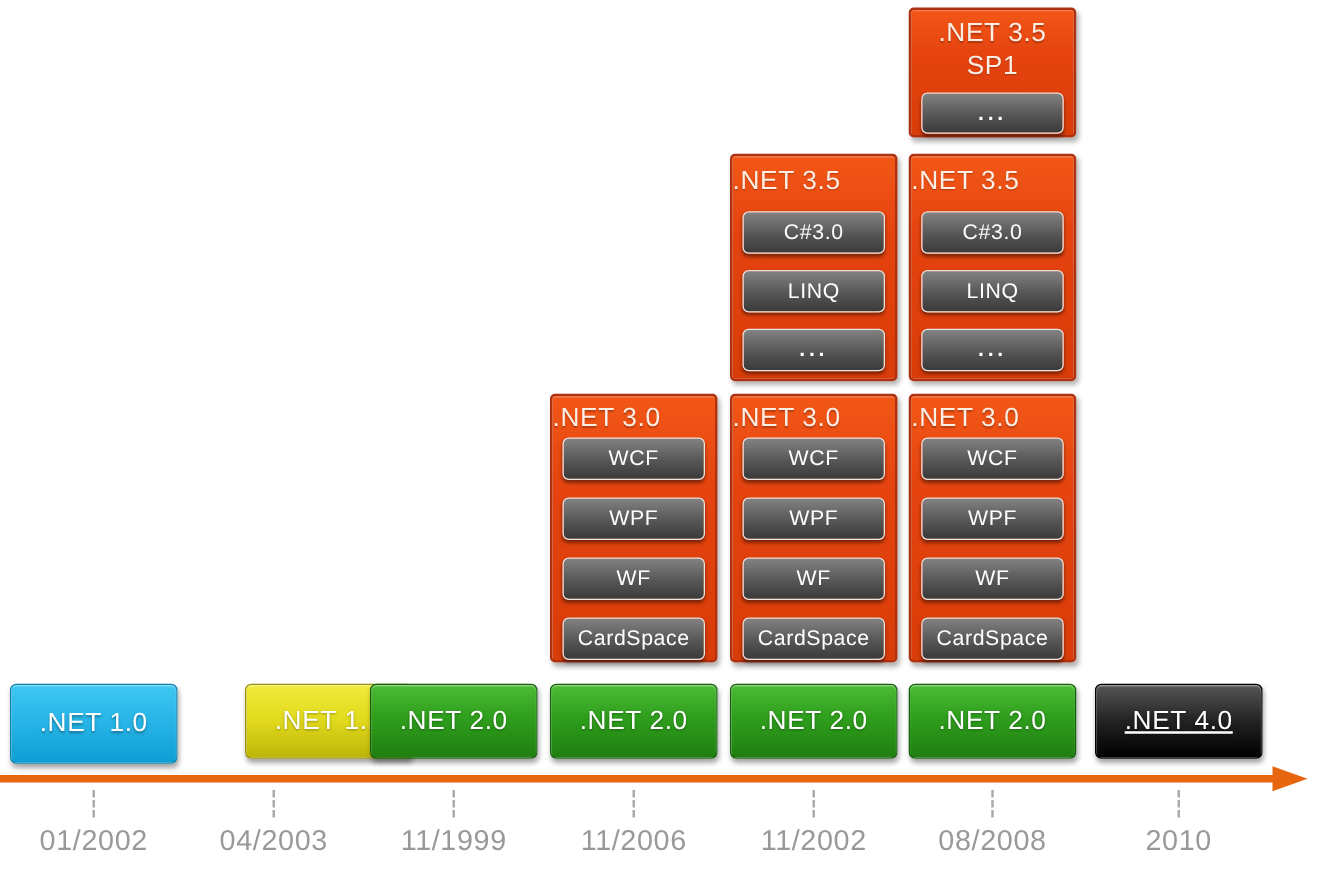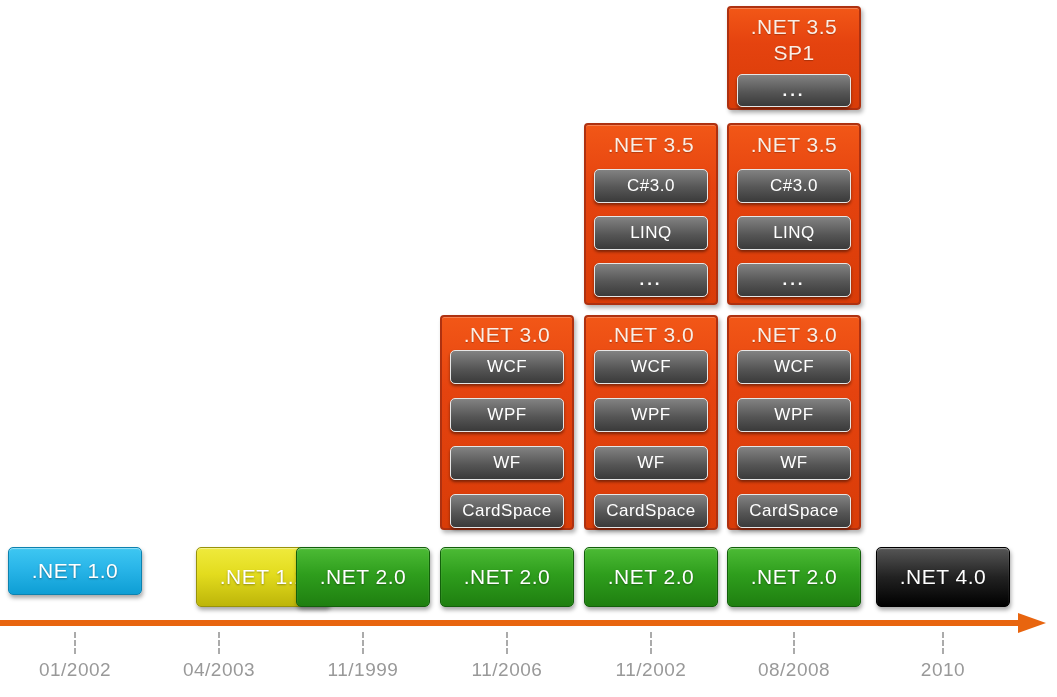--- a/index.html
+++ b/index.html
@@ -38,39 +38,40 @@
     background: linear-gradient(to bottom, #efea3c 0%, #e3dc1e 45%, #bdb509 100%);
     border: 1px solid #98930a;
   }
   .color-green {
     background: linear-gradient(to bottom, #4cbb35 0%, #2f9e1d 45%, #1f7f10 100%);
     border: 1px solid #13600b;
   }
   .color-black {
     background: linear-gradient(to bottom, #565656 0%, #222222 50%, #000000 100%);
     border: 1px solid #000000;
+    text-decoration: underline;
   }
 
   
   .group-box {
     position: absolute;
     box-sizing: border-box;
     background: linear-gradient(to bottom, #f25717 0%, #e5430f 35%, #d93c08 100%);
     border: 2px solid #ae3110;
     border-radius: 4px;
     box-shadow: 2px 3px 4px rgba(0,0,0,0.3), inset 0 1px 0 rgba(255,255,255,0.25);
     display: flex;
     flex-direction: column;
   }
   .group-title {
     height: 32px;
     margin-top: 4px;
     display: flex;
     align-items: center;
-    justify-content: center;
+    justify-content: flex-start;
     color: #fbeee5;
     font-size: 21px;
     letter-spacing: 0.5px;
     text-shadow: 0 1px 1px rgba(0,0,0,0.25);
   }
   .items {
     display: flex;
     flex-direction: column;
     padding: 2px 8px 0 8px;
     gap: 14px;
@@ -123,32 +124,32 @@
     height: 22px;
     top: 632px;
     border-left: 2px dashed #ababab;
   }
   .date-label {
     position: absolute;
     top: 659px;
     width: 140px;
     text-align: center;
     color: var(--date_text, #999999);
-    font-size: 19px;
+    font-size: 23px;
     letter-spacing: 0.5px;
   }
 </style>
 </head>
 <body>
 
 <div id="stage">
   <div class="timeline-line"></div>
   <div class="timeline-arrowhead"></div>
 
-<div class="base-box color-cyan" style="left: 8px; top: 547px; width: 134px; height: 48px;">.NET 1.0</div>
+<div class="base-box color-cyan" style="left: 8px; top: 547px; width: 134px; height: 64px;">.NET 1.0</div>
     <div class="tick" style="left: 74px; top: 632px; height: 22px;"></div>
     <div class="date-label" style="left: 5px; top: 659px; width: 140px;">01/2002</div>
     <div class="base-box color-yellow" style="left: 152px; top: 547px; width: 134px; height: 60px; margin-left: 44px;">.NET 1.1</div>
     <div class="tick" style="left: 218px; top: 632px; height: 22px;"></div>
     <div class="date-label" style="left: 149px; top: 659px; width: 140px; text-align: center;">04/2003</div>
     <div class="base-box color-green" style="left: 296px; top: 547px; width: 134px; height: 60px;">.NET 2.0</div>
     <div class="tick" style="left: 362px; top: 632px; height: 22px;"></div>
     <div class="date-label" style="left: 293px; top: 659px; width: 140px;">11/1999</div>
     <div class="group-box slot-v30" style="position: absolute; left: 440px; top: 315px; width: 134px; height: 215px;">
       <div class="group-title">.NET 3.0</div>

